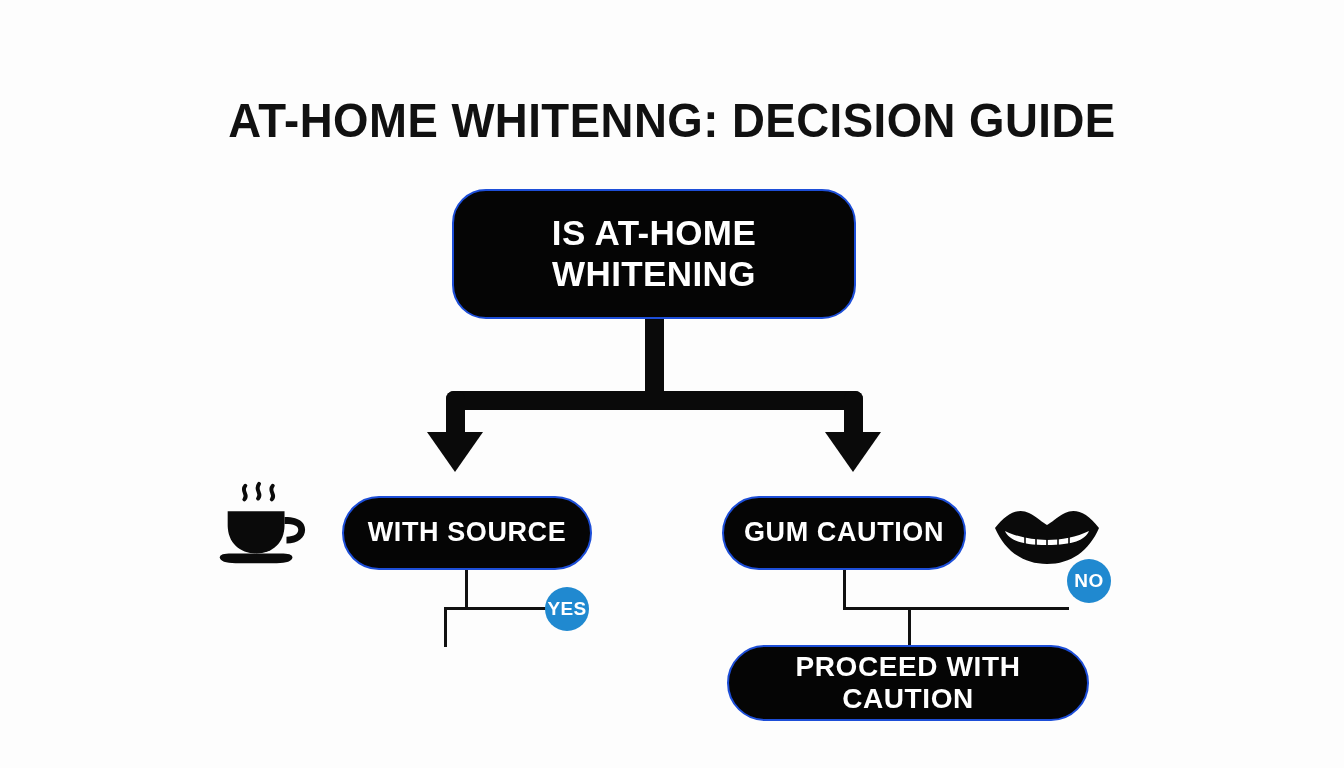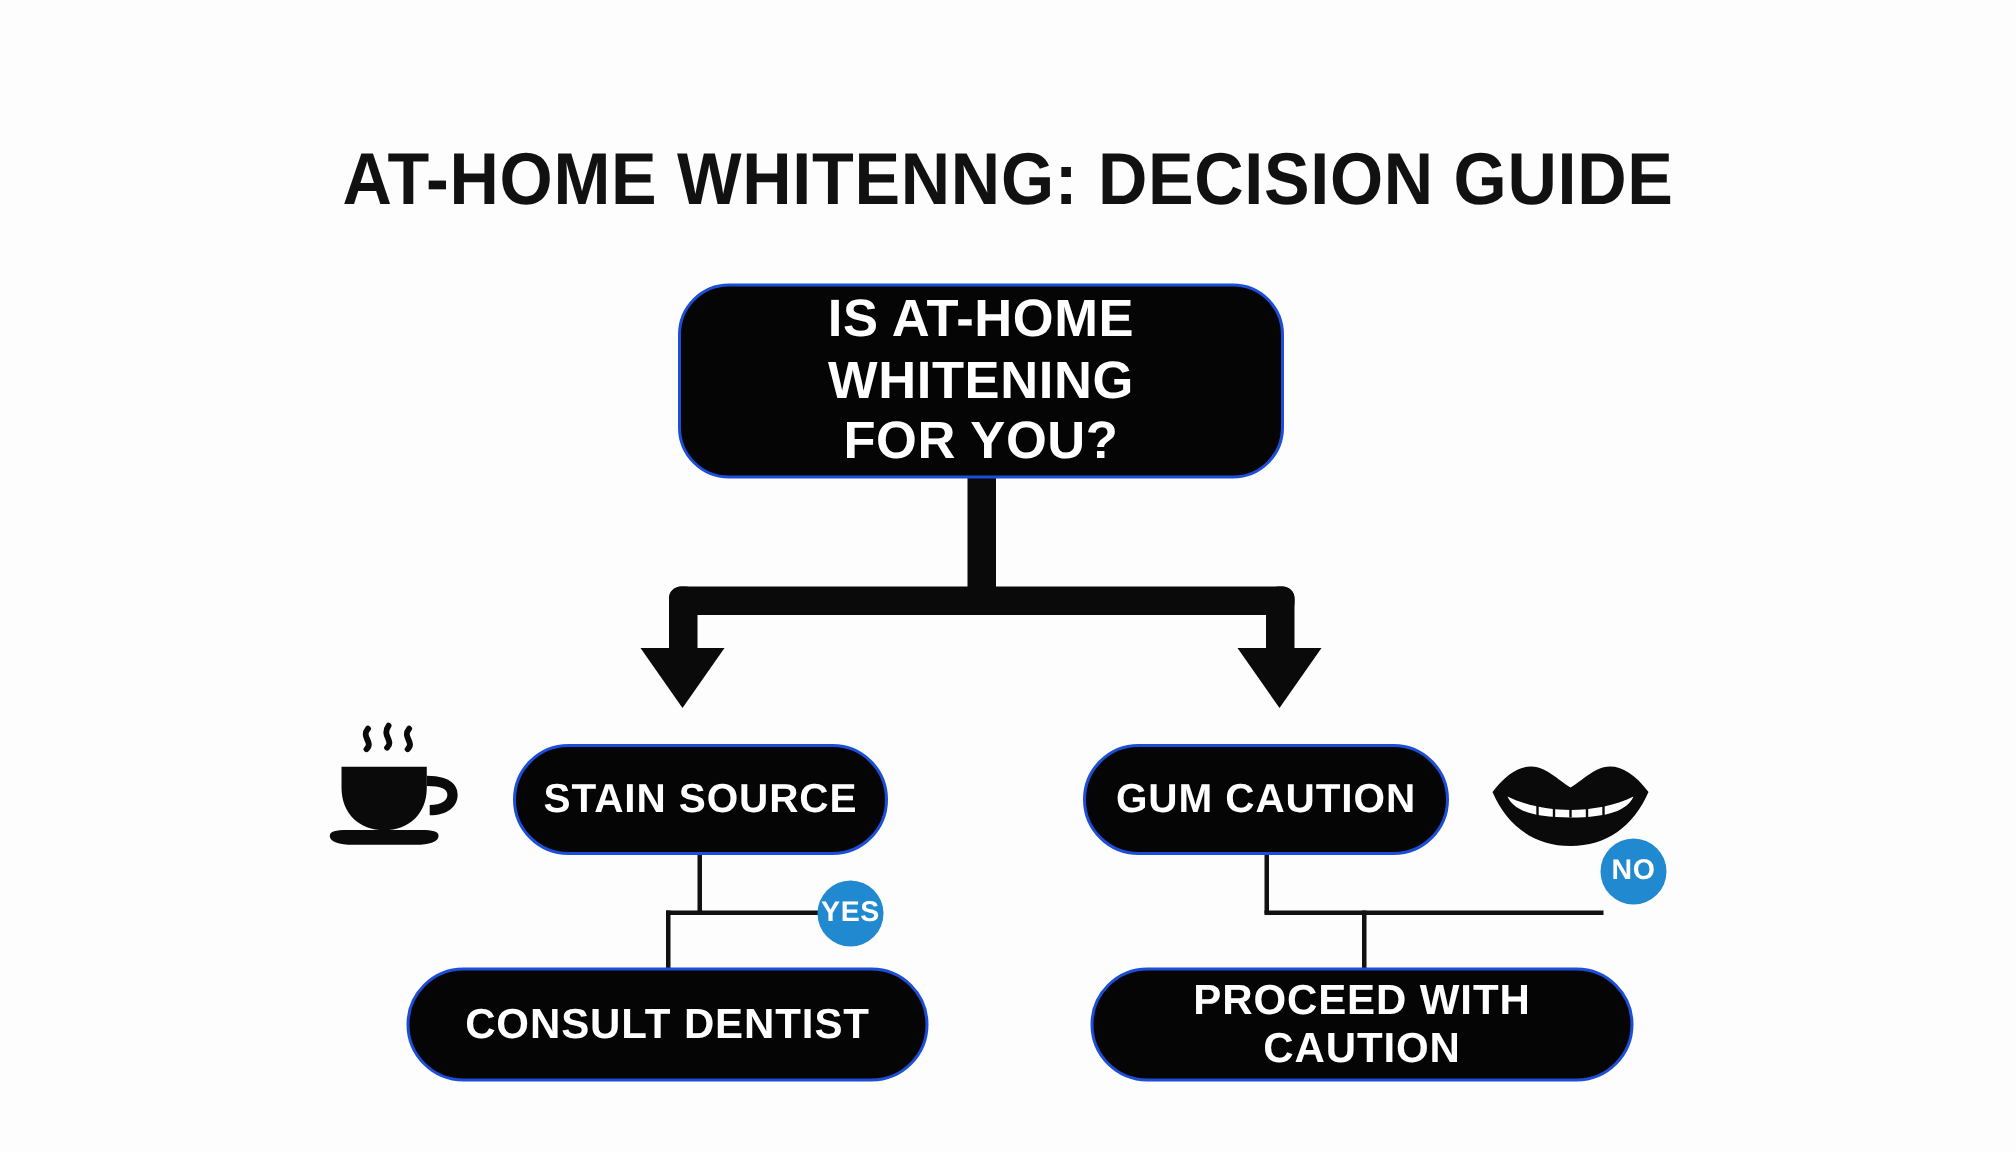--- a/index.html
+++ b/index.html
@@ -201,29 +201,27 @@
   <div class="thin l-h"></div>
   <div class="thin l-v2"></div>
 
   <div class="thin r-v1"></div>
   <div class="thin r-h"></div>
   <div class="thin r-v2"></div>
 
   <div class="node node-root">
     <div>
       <span class="line">IS AT-HOME WHITENING</span>
-      <span class="line">FOR YOU?</span>
     </div>
   </div>
 
-  <div class="node node-branch node-stain">STAIN SOURCE</div>
+  <div class="node node-branch node-stain">WITH SOURCE</div>
 
   <div class="node node-branch node-gum">GUM CAUTION</div>
 
-  <div class="node node-outcome node-consult">CONSULT DENTIST</div>
 
   <div class="node node-outcome node-caution">PROCEED WITH CAUTION</div>
 
   <div class="badge badge-yes">YES</div>
 
   <div class="badge badge-no">NO</div>
 
   <div class="side-icon icon-coffee">
     <svg viewBox="0 0 100 100" xmlns="http://www.w3.org/2000/svg" aria-hidden="true">
 

